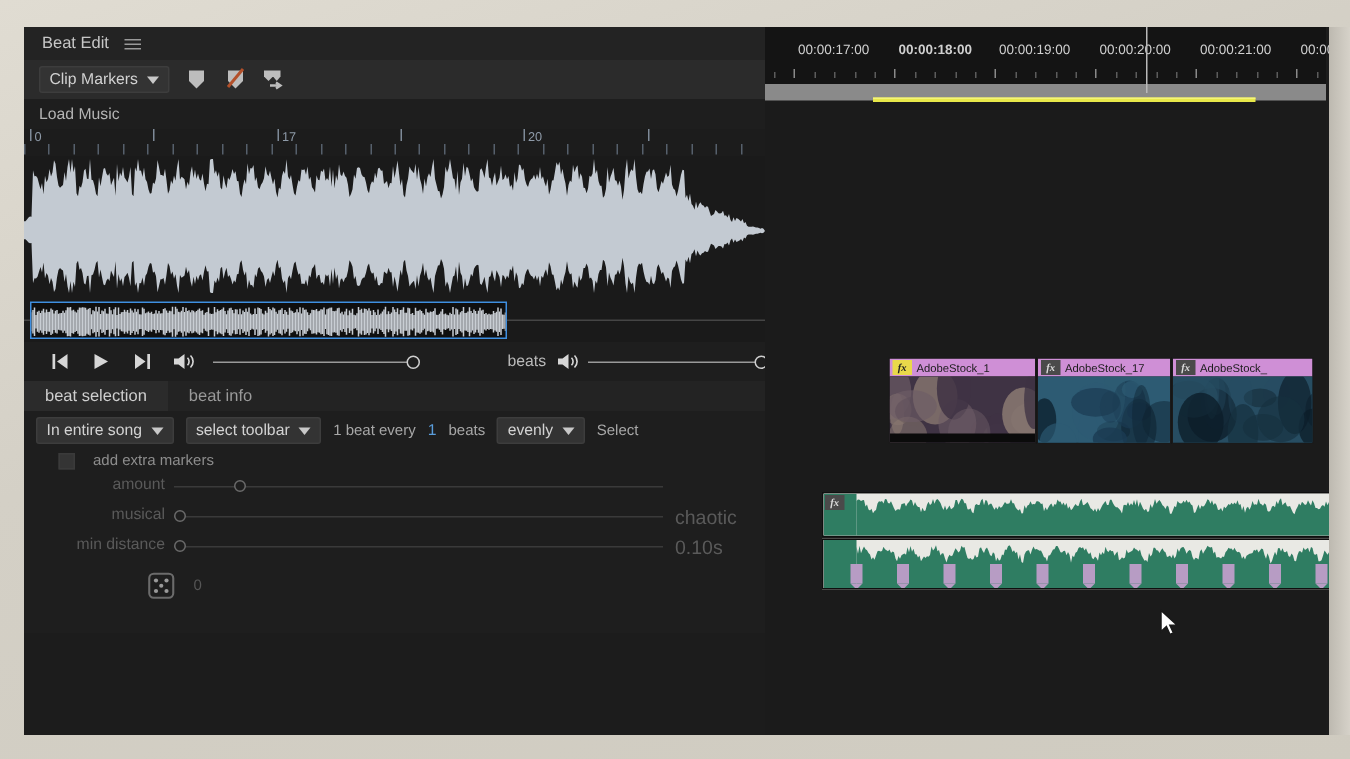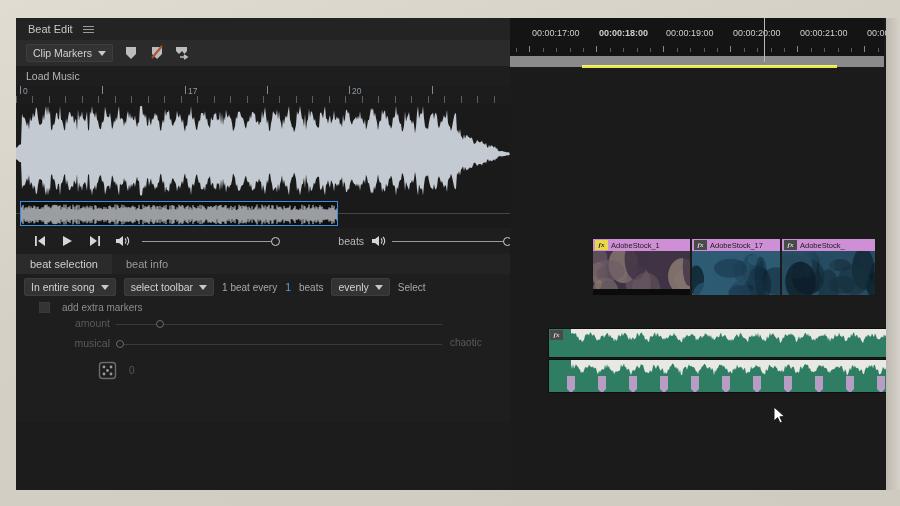--- a/index.html
+++ b/index.html
@@ -77,21 +77,21 @@
   .rowdim { height:20px; display:flex; align-items:center; gap:8px; padding-left:8px; background:#1e1e1e; }
   .chkrow { height:20px; display:flex; align-items:center; gap:12px; padding-left:23px; }
   .chk { width:11px; height:11px; background:#343434; border:1px solid #3a3a3a; }
   .dim2 { color:#565656; }
 
   .sldrow { height:20px; display:flex; }
   .sldlab { width:100px; text-align:right; font-size:10.5px; color:#5a5a5a; padding-right:6px; }
   .sldtrack { position:relative; height:14px; display:flex; align-items:center; }
   .sldtrack .tk { height:1px; background:#3a3a3a; width:100%; }
   .sldtrack .kb { position:absolute; width:8px; height:8px; border-radius:50%; border:1.3px solid #6a6a6a; background:#1e1e1e; }
-  .sldval { font-size:10px; color:#5a5a5a; padding-left:8px; width:58px; }
+  .sldval { font-size:13px; color:#5a5a5a; padding-left:8px; width:58px; }
 
   .dicerow { height:26px; display:flex; align-items:center; padding-left:82px; gap:12px; }
 
   
   .right { position:absolute; left:494px; top:0; width:374px; height:472px; background:#1b1b1b; }
   .tlruler { position:relative; height:44px; background:#141414; }
   .tlruler .tc { position:absolute; top:10px; font-size:9px; color:#d0d0d0; white-space:nowrap; }
   .tlruler .tick { position:absolute; top:30px; width:1px; height:4px; background:#5c5c5c; }
   .tlruler .tickb { position:absolute; top:28px; width:1px; height:6px; background:#8a8a8a; }
   .workarea { position:absolute; left:0; top:38px; height:11px; background:#8a8a8a; }
@@ -632,20 +632,28 @@
 
       <div class="sldrow">
         <span class="sldlab">musical</span>
         <div class="sldtrack" style="width:326px;">
           <div class="tk"></div>
           <div class="kb" style="left:0px;"></div>
         </div>
         <span class="sldval">chaotic</span>
       </div>
 
+      <div class="sldrow">
+        <span class="sldlab">min distance</span>
+        <div class="sldtrack" style="width:326px;">
+          <div class="tk"></div>
+          <div class="kb" style="left:0px;"></div>
+        </div>
+        <span class="sldval">0.10s</span>
+      </div>
 
       <div class="dicerow">
         <svg width="19" height="19" viewBox="0 0 19 19">
           <rect x="1.5" y="1.5" width="16" height="16" rx="3" fill="none" stroke="#6b6b6b" stroke-width="1.4"></rect>
           <circle cx="6" cy="6" r="1.4" fill="#9a9a9a"></circle>
             <circle cx="13" cy="6" r="1.4" fill="#9a9a9a"></circle>
           <circle cx="9.5" cy="9.5" r="1.4" fill="#9a9a9a"></circle>
           <circle cx="6" cy="13" r="1.4" fill="#9a9a9a"></circle>
             <circle cx="13" cy="13" r="1.4" fill="#9a9a9a"></circle>
         </svg>

